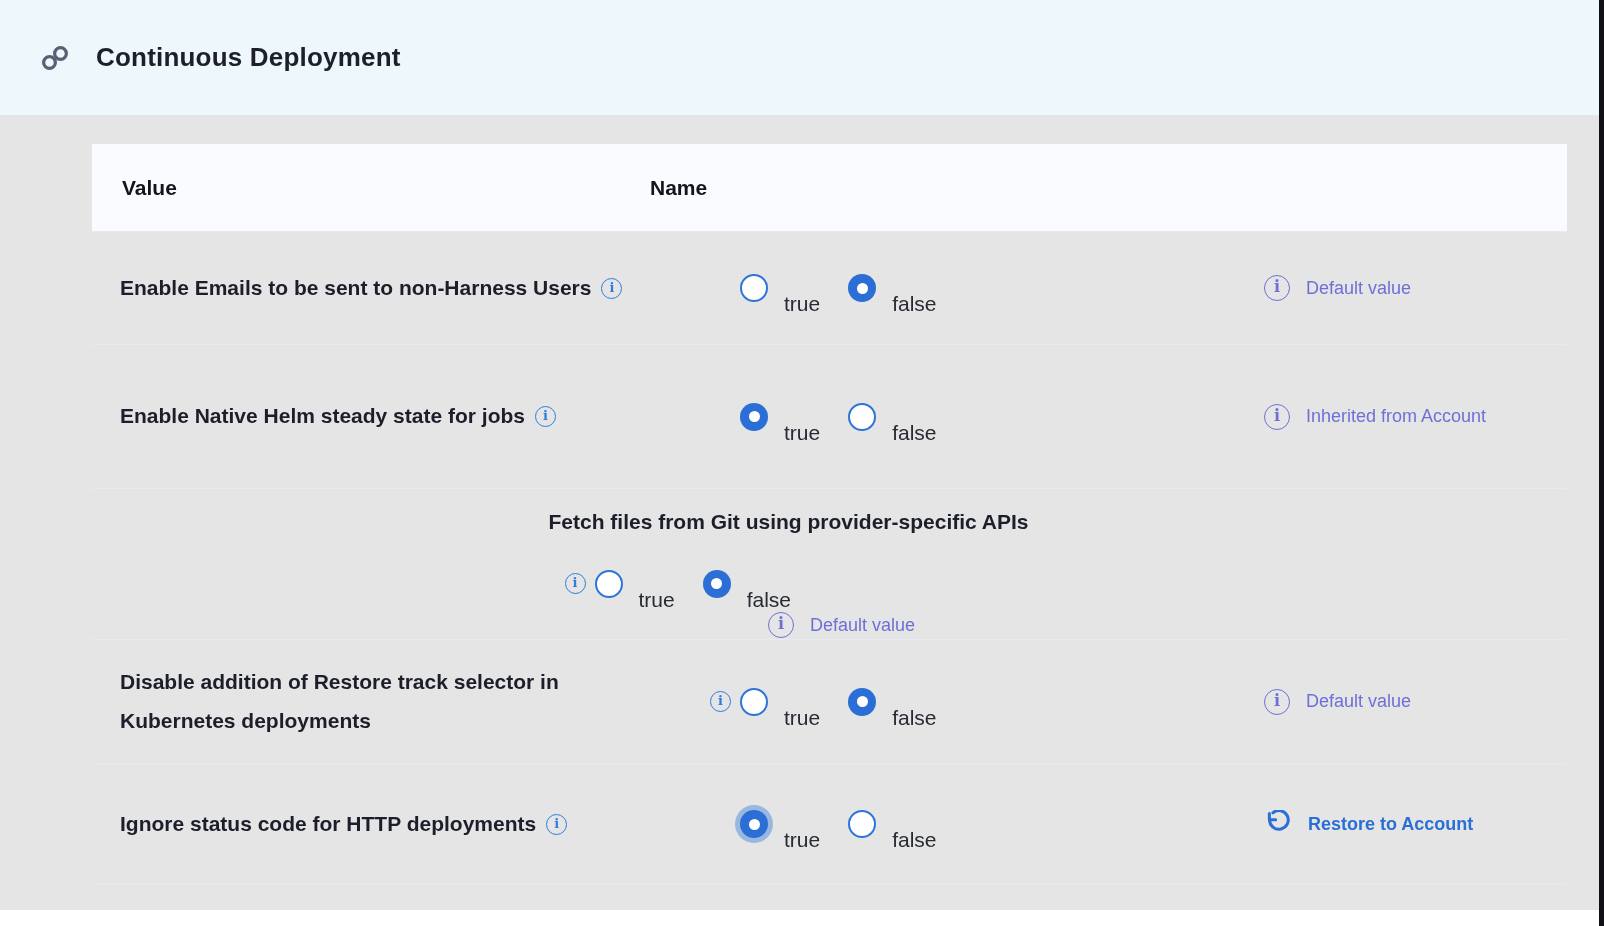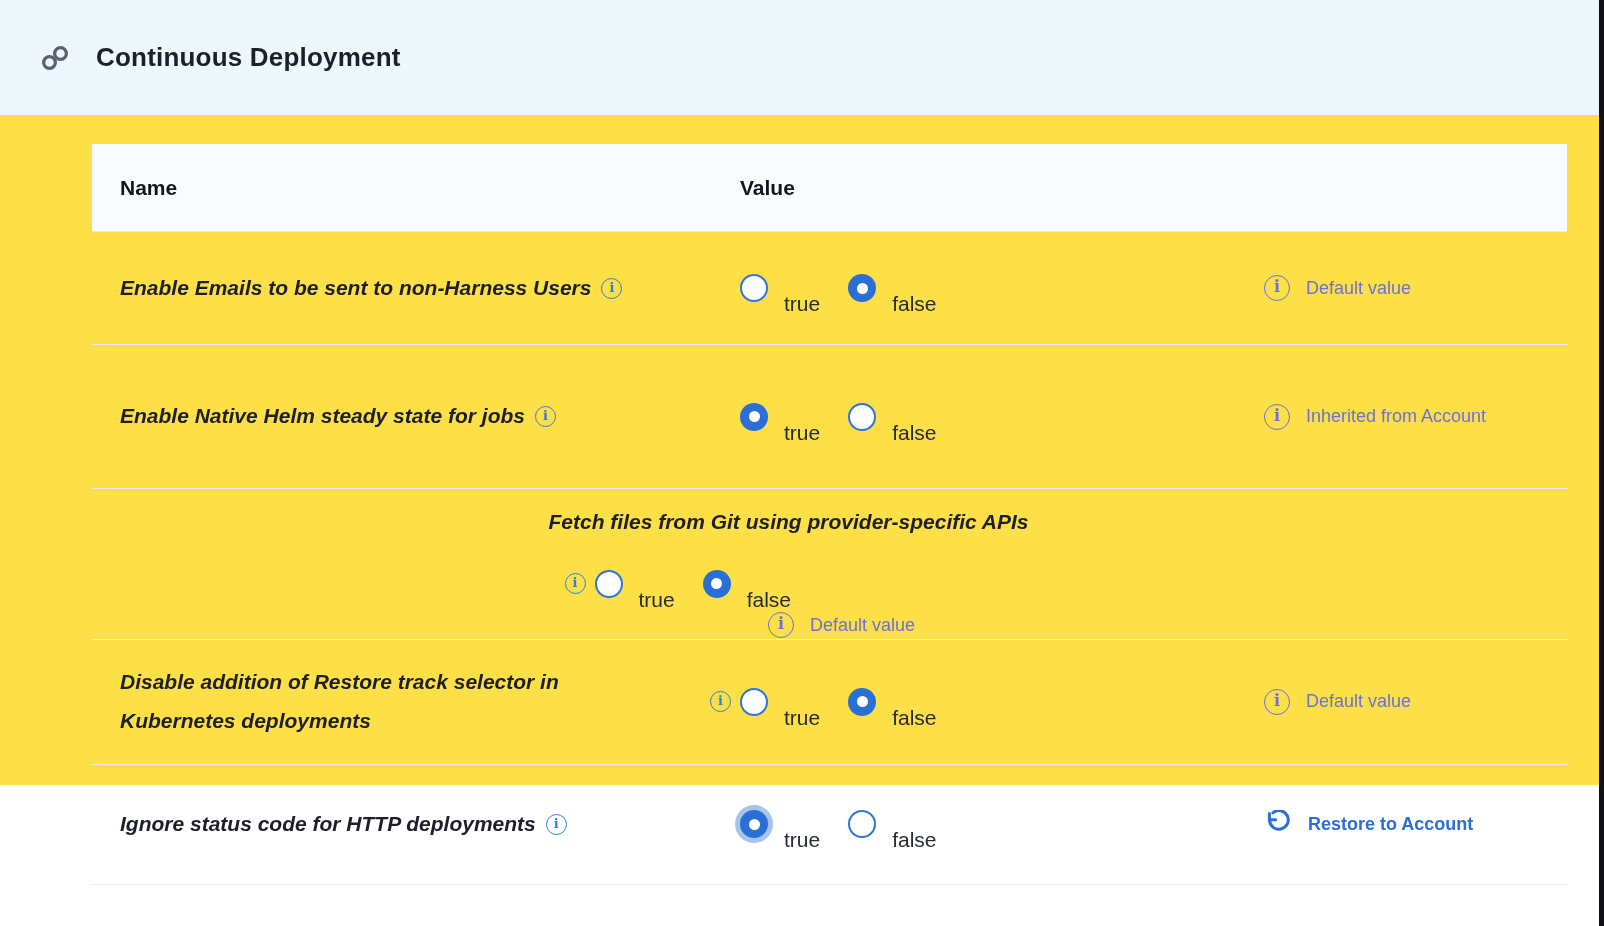--- a/index.html
+++ b/index.html
@@ -1,18 +1,18 @@
 <!DOCTYPE html>
 <html><head>
 <meta charset="utf-8">
 <style>
   * { margin:0; padding:0; box-sizing:border-box; }
   html,body { width:1604px; height:926px; background:#ffffff; overflow:hidden;
               font-family:"Liberation Sans","DejaVu Sans",sans-serif; }
-  .page { position:relative; width:1604px; height:785px; background:#fde047; }
+  .page { position:relative; width:1604px; height:910px; background:#e5e5e5; }
 
   
   .edge-strip { position:absolute; right:0; top:0; width:5px; height:926px; background:#101016; }
 
   
   .banner { height:115px; background:#eef7fb; display:flex; align-items:center; padding-left:40px; }
   .banner .cd-icon { width:30px; height:30px; flex:0 0 auto; }
   .banner .title { margin-left:26px; font-size:26px; font-weight:700; color:#1d1f2b; letter-spacing:.2px; }
 
   
@@ -25,21 +25,21 @@
 
   .setting-row { display:flex; align-items:center; border-bottom:1px solid #e9eaf1; }
   .setting-row:nth-child(1) { min-height:113px; }
   .setting-row:nth-child(2) { min-height:144px; }
   .setting-row:nth-child(3) { min-height:128px;flex-direction:column; }
   .setting-row:nth-child(4) { min-height:125px; }
   .setting-row:nth-child(5) { min-height:120px; }
 
   .cell-name { width:618px; padding:14px 60px 14px 28px; font-size:21px; font-weight:600;
                color:#1c1e2a; line-height:1.85; display:flex; align-items:center; flex-wrap:wrap; }
-  .cell-name .label-text { margin-right:10px;font-style:italic; }
+  .cell-name .label-text { margin-right:10px; }
 
   
   .info-icon { display:none; width:21px; height:21px; border:1.6px solid #2e7ce0; border-radius:50%;
                color:#2e7ce0; font-family:"DejaVu Serif",serif; font-size:13px; font-weight:700;
                line-height:17.5px; text-align:center; flex:0 0 auto; font-style:normal; }
   .info-icon.show { display:inline-block; }
 
   .cell-value { width:530px; padding-left:30px; position:relative; display:flex; align-items:center; }
   .cell-value .info-icon.value-pos { position:absolute; left:0; top:50%; margin-top:-11px; }
 
@@ -72,22 +72,22 @@
   <div class="banner">
     <svg class="cd-icon" viewBox="0 0 24 24" fill="none" stroke="#5b5f73" stroke-width="2.6">
       <circle cx="7.6" cy="15.6" r="4.7"></circle>
       <circle cx="16.4" cy="8.4" r="4.7"></circle>
     </svg>
     <div class="title">Continuous Deployment</div>
   </div>
 
   <div class="settings-table">
     <div class="thead">
+      <div class="th th-value">Value</div>
       <div class="th th-name">Name</div>
-      <div class="th th-value">Value</div>
     </div>
     <div id="rows-container">
         <div class="setting-row">
     <div class="cell-name">
       <span class="label-text">Enable Emails to be sent to non-Harness Users</span>
       <span class="info-icon show">i</span>
     </div>
     <div class="cell-value">
 
       <span class="radio-option">

